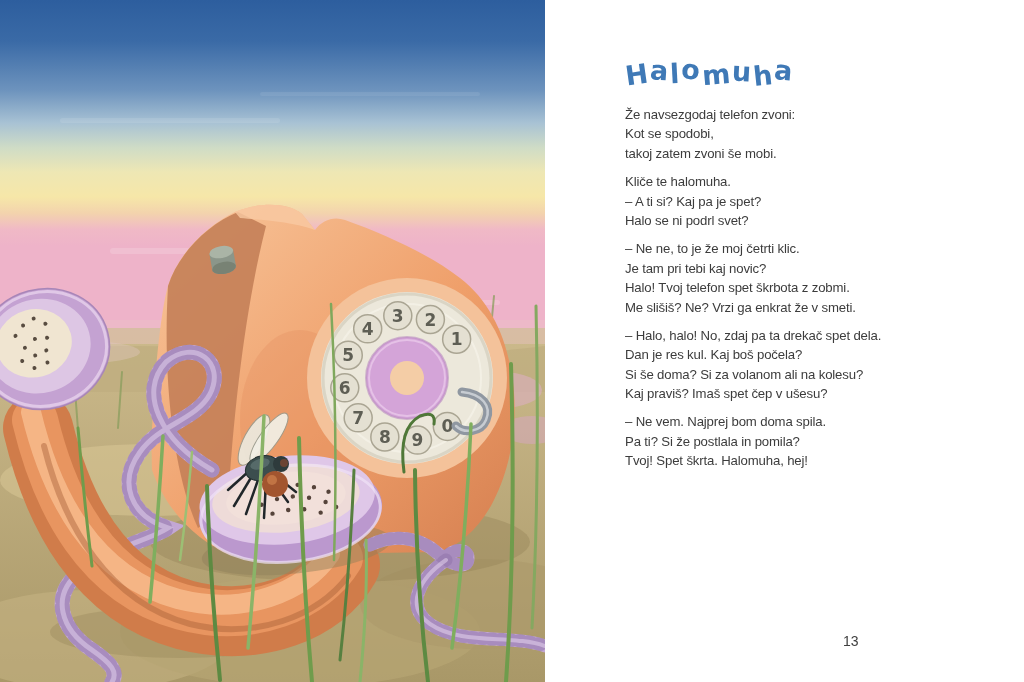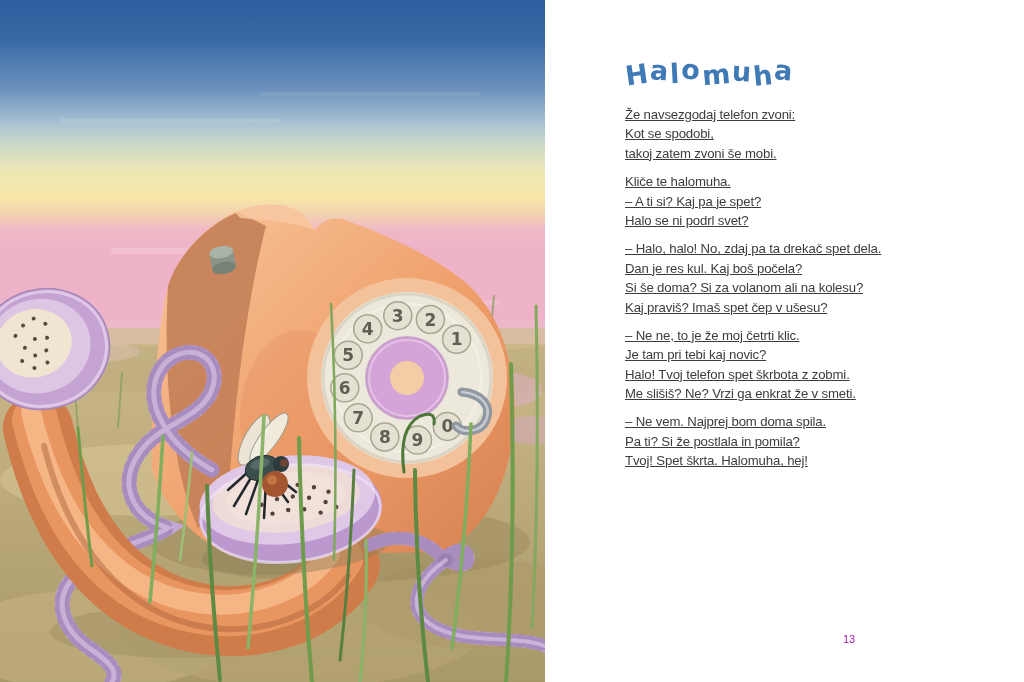--- a/index.html
+++ b/index.html
@@ -6,23 +6,23 @@
   .spread{position:relative;width:1024px;height:682px;background:#ffffff;overflow:hidden;
           font-family:"Liberation Sans", sans-serif;}
   .page-left{position:absolute;left:0;top:0;width:545px;height:682px;}
   .page-right{position:absolute;left:545px;top:0;width:479px;height:682px;background:#ffffff;}
   .text-block{position:absolute;left:80px;top:57px;width:330px;}
   h1.poem-title{margin:0;height:40px;font-size:27px;font-weight:bold;letter-spacing:2px;
      font-family:"DejaVu Sans", sans-serif;}
   h1.poem-title span{display:inline-block;}
   .poem{margin-top:8px;font-size:13.2px;line-height:19.4px;letter-spacing:-0.15px;
         color:#3c3c3c;white-space:nowrap;}
-  .stanza{margin:0 0 9px 0;text-decoration:underline;}
+  .stanza{margin:0 0 9px 0;}
   .line{height:19.4px;}
-  .page-number{position:absolute;left:298px;top:633px;font-size:11px;color:#a21caf;text-align:right;}
+  .page-number{position:absolute;left:298px;top:633px;font-size:14px;color:#404040;text-align:right;}
 </style>
 </head>
 <body>
 
 <div class="spread">
 
   <div class="page-left">
     <svg width="545" height="682" viewBox="0 0 545 682">
       <defs>
         <linearGradient id="skyGrad" x1="0" y1="0" x2="0" y2="1">
@@ -257,32 +257,32 @@
             <div class="line">Že navsezgodaj telefon zvoni:</div>
             <div class="line">Kot se spodobi,</div>
             <div class="line">takoj zatem zvoni še mobi.</div>
           </div>
           <div class="stanza">
             <div class="line">Kliče te halomuha.</div>
             <div class="line">– A ti si? Kaj pa je spet?</div>
             <div class="line">Halo se ni podrl svet?</div>
           </div>
           <div class="stanza">
+            <div class="line">– Ne ne, to je že moj četrti klic.</div>
+            <div class="line">Je tam pri tebi kaj novic?</div>
+            <div class="line">Halo! Tvoj telefon spet škrbota z zobmi.</div>
+            <div class="line">Me slišiš? Ne? Vrzi ga enkrat že v smeti.</div>
+          </div>
+          <div class="stanza">
             <div class="line">– Halo, halo! No, zdaj pa ta drekač spet dela.</div>
             <div class="line">Dan je res kul. Kaj boš počela?</div>
             <div class="line">Si še doma? Si za volanom ali na kolesu?</div>
             <div class="line">Kaj praviš? Imaš spet čep v ušesu?</div>
           </div>
           <div class="stanza">
-            <div class="line">– Ne ne, to je že moj četrti klic.</div>
-            <div class="line">Je tam pri tebi kaj novic?</div>
-            <div class="line">Halo! Tvoj telefon spet škrbota z zobmi.</div>
-            <div class="line">Me slišiš? Ne? Vrzi ga enkrat že v smeti.</div>
-          </div>
-          <div class="stanza">
             <div class="line">– Ne vem. Najprej bom doma spila.</div>
             <div class="line">Pa ti? Si že postlala in pomila?</div>
             <div class="line">Tvoj! Spet škrta. Halomuha, hej!</div>
           </div>
         </div>
     </div>
     <div class="page-number">13</div>
   </div>
 
 </div>

